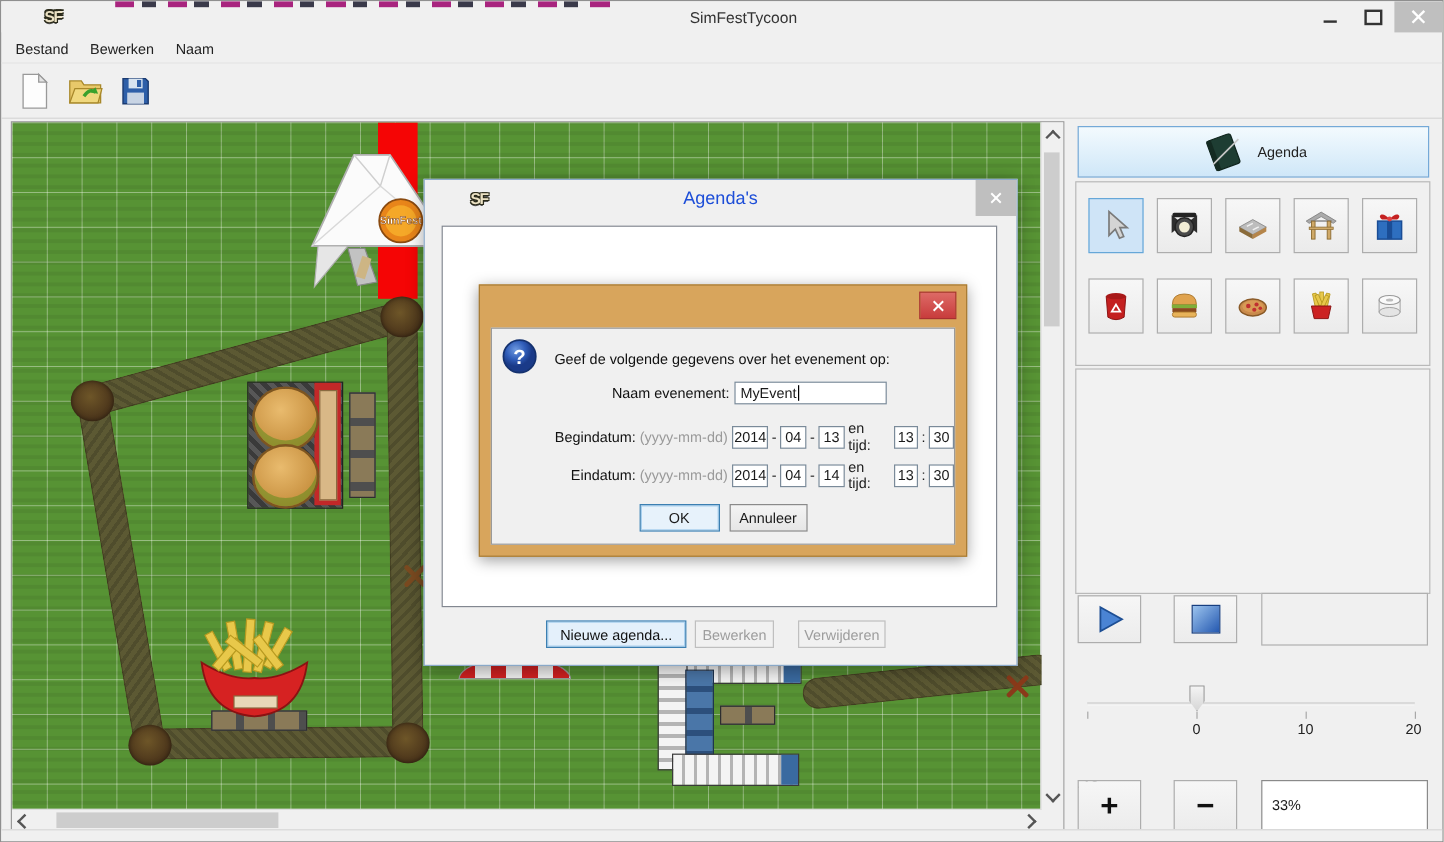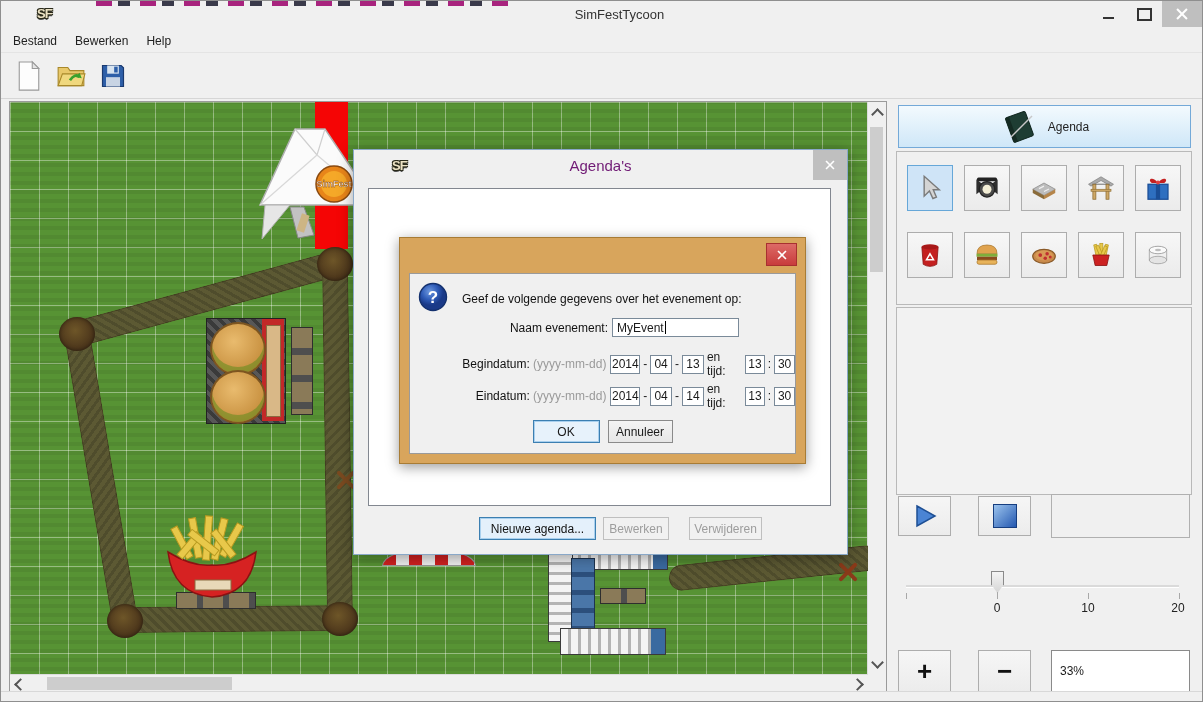--- a/index.html
+++ b/index.html
@@ -103,27 +103,27 @@
   .tick{position:absolute;top:492px;width:1px;height:6px;background:#a8a8a8;}
   .tick-label{position:absolute;top:500px;font-size:12px;color:#222;transform:translateX(-50%);}
   .pm{font-size:26px;font-weight:bold;color:#111;line-height:1;}
   .zoom-field{position:absolute;left:157px;top:549px;width:139px;height:42px;background:#fff;border:1px solid #8a8a8a;
       box-sizing:border-box;display:flex;align-items:center;padding-left:8px;}
   
   .dlg-agendas{position:absolute;left:352px;top:148px;width:493px;height:404px;background:#f0f0f0;
       border:1px solid #89a8c8;box-shadow:0 3px 14px rgba(0,0,0,.35);z-index:10;}
   .dlg-title{position:absolute;left:0;top:0;width:100%;height:32px;}
   .dlg-title .sf-logo{position:absolute;left:10px;top:8px;}
-  .dlg-title .t{position:absolute;left:0;right:0;top:7px;text-align:center;font-size:15px;color:#701a75;}
+  .dlg-title .t{position:absolute;left:0;right:0;top:7px;text-align:center;font-size:15px;color:#1d4ed8;}
   .dlg-close{position:absolute;right:0;top:0;width:34px;height:30px;background:#bfbfbf;
       display:flex;align-items:center;justify-content:center;}
   .dlg-list{position:absolute;left:14px;top:38px;width:463px;height:318px;background:#fff;border:1px solid #828790;box-sizing:border-box;}
   .dlg-btnrow{position:absolute;left:0;top:367px;width:100%;height:23px;}
   .btn{position:absolute;height:23px;border:1px solid #8a8a8a;background:linear-gradient(#f4f4f4,#e6e6e6);
-      font-size:12px;display:flex;align-items:center;justify-content:center;box-sizing:border-box;color:#111;margin-left:24px;}
+      font-size:12px;display:flex;align-items:center;justify-content:center;box-sizing:border-box;color:#111;}
   .btn.focused{border:1px solid #3c7fb1;background:#e4f0fb;box-shadow:inset 0 0 0 1px #a9d0ee;}
   .btn.disabled{border:1px solid #bfbfbf;background:#f1f1f1;color:#9d9d9d;}
   .dlg-event{position:absolute;left:398px;top:236px;width:407px;height:227px;background:#d8a55c;
       border:1px solid #a87c35;box-shadow:0 3px 12px rgba(0,0,0,.4);z-index:20;box-sizing:border-box;}
   .ev-title{position:absolute;left:0;right:0;top:8px;text-align:center;font-size:14px;color:#2b2b2b;}
   .ev-close{position:absolute;right:8px;top:5px;width:29px;height:21px;border:1px solid #a83030;
       background:linear-gradient(#dd6a66,#c83c3c);display:flex;align-items:center;justify-content:center;}
   .ev-close .glyph-x{transform:scale(.8);}
   .ev-inner{position:absolute;left:9px;top:35px;width:387px;height:181px;background:#f0f0f0;
       border:1px solid #9a9a9a;box-sizing:border-box;}
@@ -162,21 +162,21 @@
         </div>
       <div class="win-btn close">
           <div class="glyph-x"></div>
         </div>
     </div>
   </div>
 
   <div class="menubar">
     <span class="menu-item">Bestand</span>
     <span class="menu-item">Bewerken</span>
-    <span class="menu-item">Help</span>
+    <span class="menu-item">Naam</span>
   </div>
 
   <div class="toolbar">
     <div class="tb-btn">
       <svg width="26" height="32" viewBox="0 0 24 28">
         <path d="M3 1 H15 L21 7 V27 H3 Z" fill="#fdfdfd" stroke="#999"></path>
         <path d="M15 1 L15 7 H21 Z" fill="#e4e4e4" stroke="#999"></path>
       </svg>
     </div>
     <div class="tb-btn">

